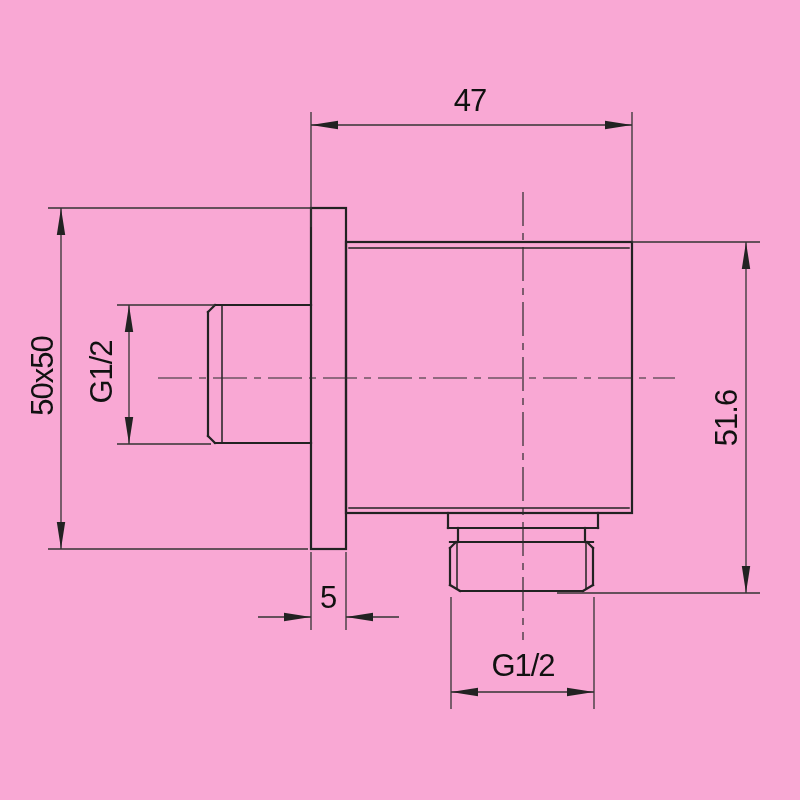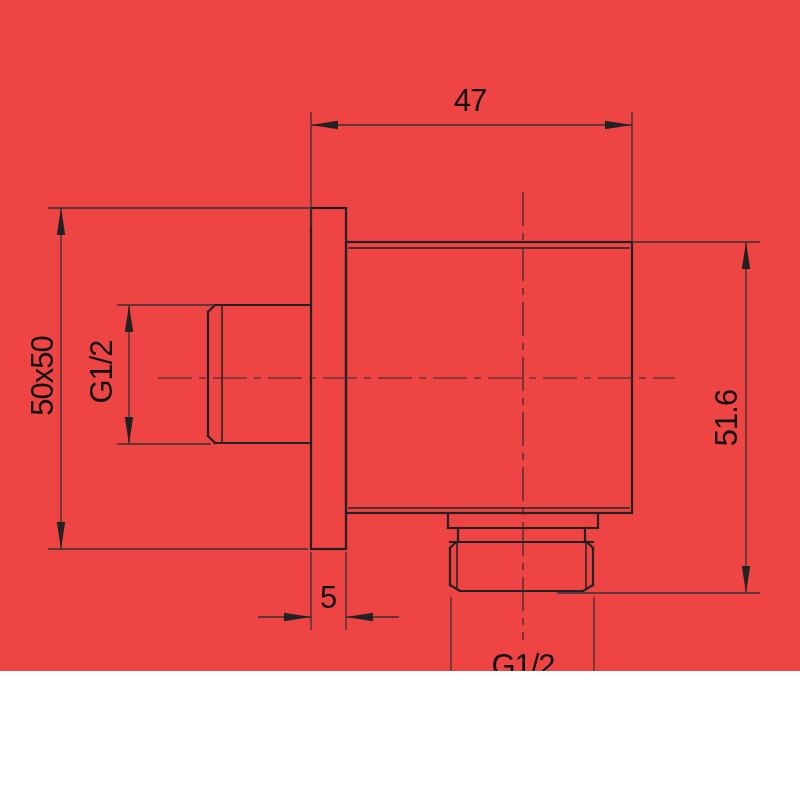--- a/index.html
+++ b/index.html
@@ -3,22 +3,22 @@
 <meta charset="utf-8">
 <style>
   html, body {
     margin: 0;
     padding: 0;
     background: #ffffff;
   }
   .drawing-frame {
     position: relative;
     width: 800px;
-    height: 671px;
-    background: #ef4444;
+    height: 800px;
+    background: #f9a8d4;
     overflow: hidden;
     font-family: "Liberation Sans", "DejaVu Sans", sans-serif;
   }
   svg { display: block; }
 
   
   .obj line, .obj rect, .obj path {
     stroke: #222222;
     stroke-width: 2.2;
     fill: none;

